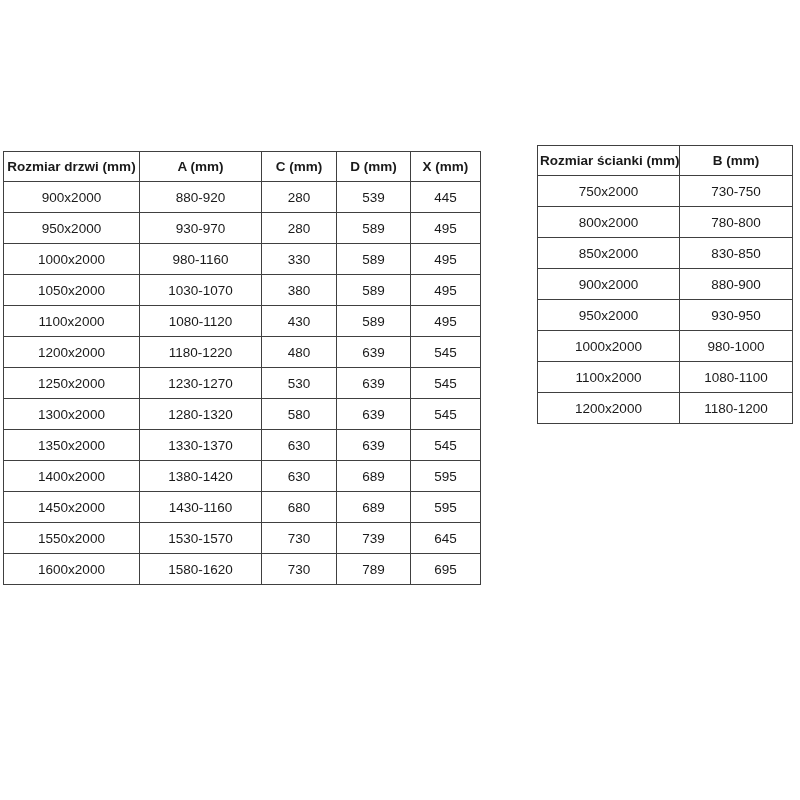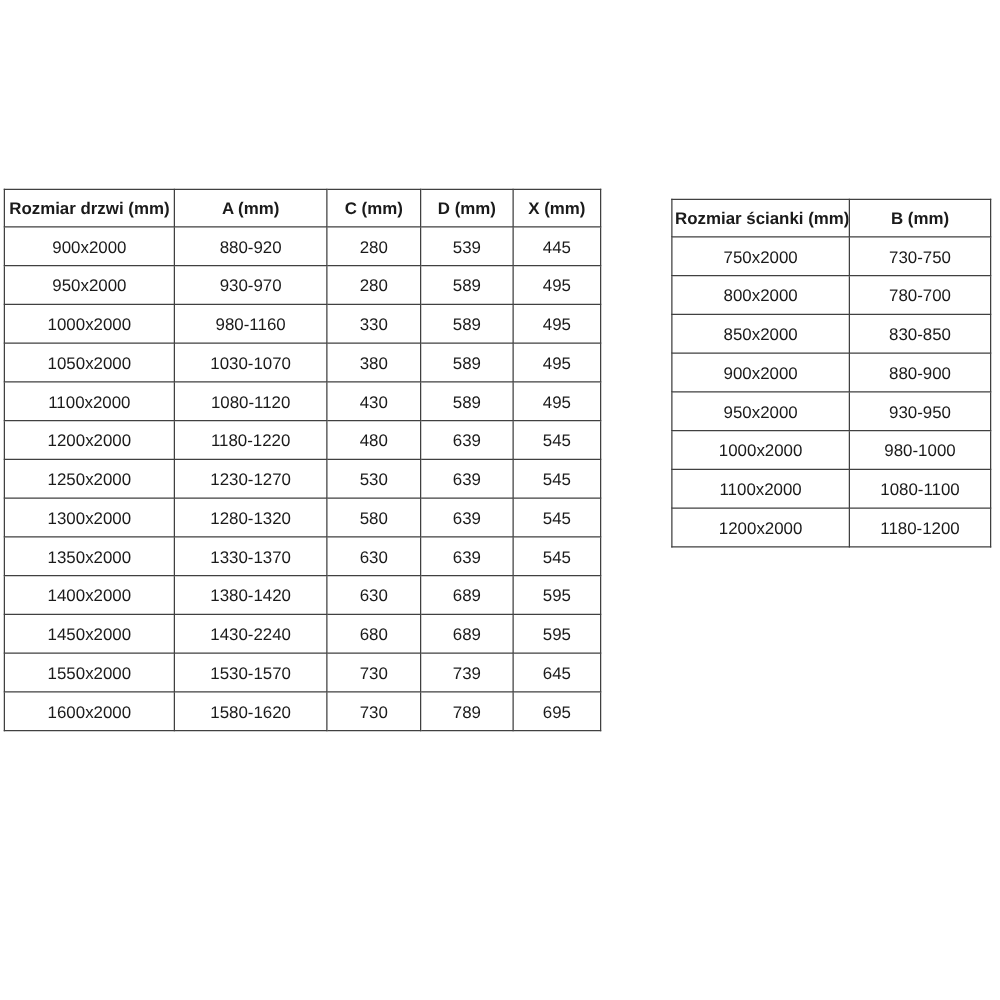--- a/index.html
+++ b/index.html
@@ -42,21 +42,21 @@
     font-weight: normal;
     height: 30px;
   }
   #door-table {
     left: 3px;
     top: 151px;
     width: 477px;
   }
   #wall-table {
     left: 537px;
-    top: 159px;
+    top: 145px;
     width: 255px;
   }
 </style>
 </head>
 <body>
 
 <div class="canvas">
 
   <table id="door-table" class="spec-table">
     <colgroup>
@@ -141,21 +141,21 @@
         </tr>
         <tr>
           <td>1400x2000</td>
           <td>1380-1420</td>
           <td>630</td>
           <td>689</td>
           <td>595</td>
         </tr>
         <tr>
           <td>1450x2000</td>
-          <td>1430-2240</td>
+          <td>1430-1160</td>
           <td>680</td>
           <td>689</td>
           <td>595</td>
         </tr>
         <tr>
           <td>1550x2000</td>
           <td>1530-1570</td>
           <td>730</td>
           <td>739</td>
           <td>645</td>
@@ -181,21 +181,21 @@
           <th>B (mm)</th>
         </tr>
       </thead>
       <tbody>
         <tr>
           <td>750x2000</td>
           <td>730-750</td>
         </tr>
         <tr>
           <td>800x2000</td>
-          <td>780-700</td>
+          <td>780-800</td>
         </tr>
         <tr>
           <td>850x2000</td>
           <td>830-850</td>
         </tr>
         <tr>
           <td>900x2000</td>
           <td>880-900</td>
         </tr>
         <tr>

